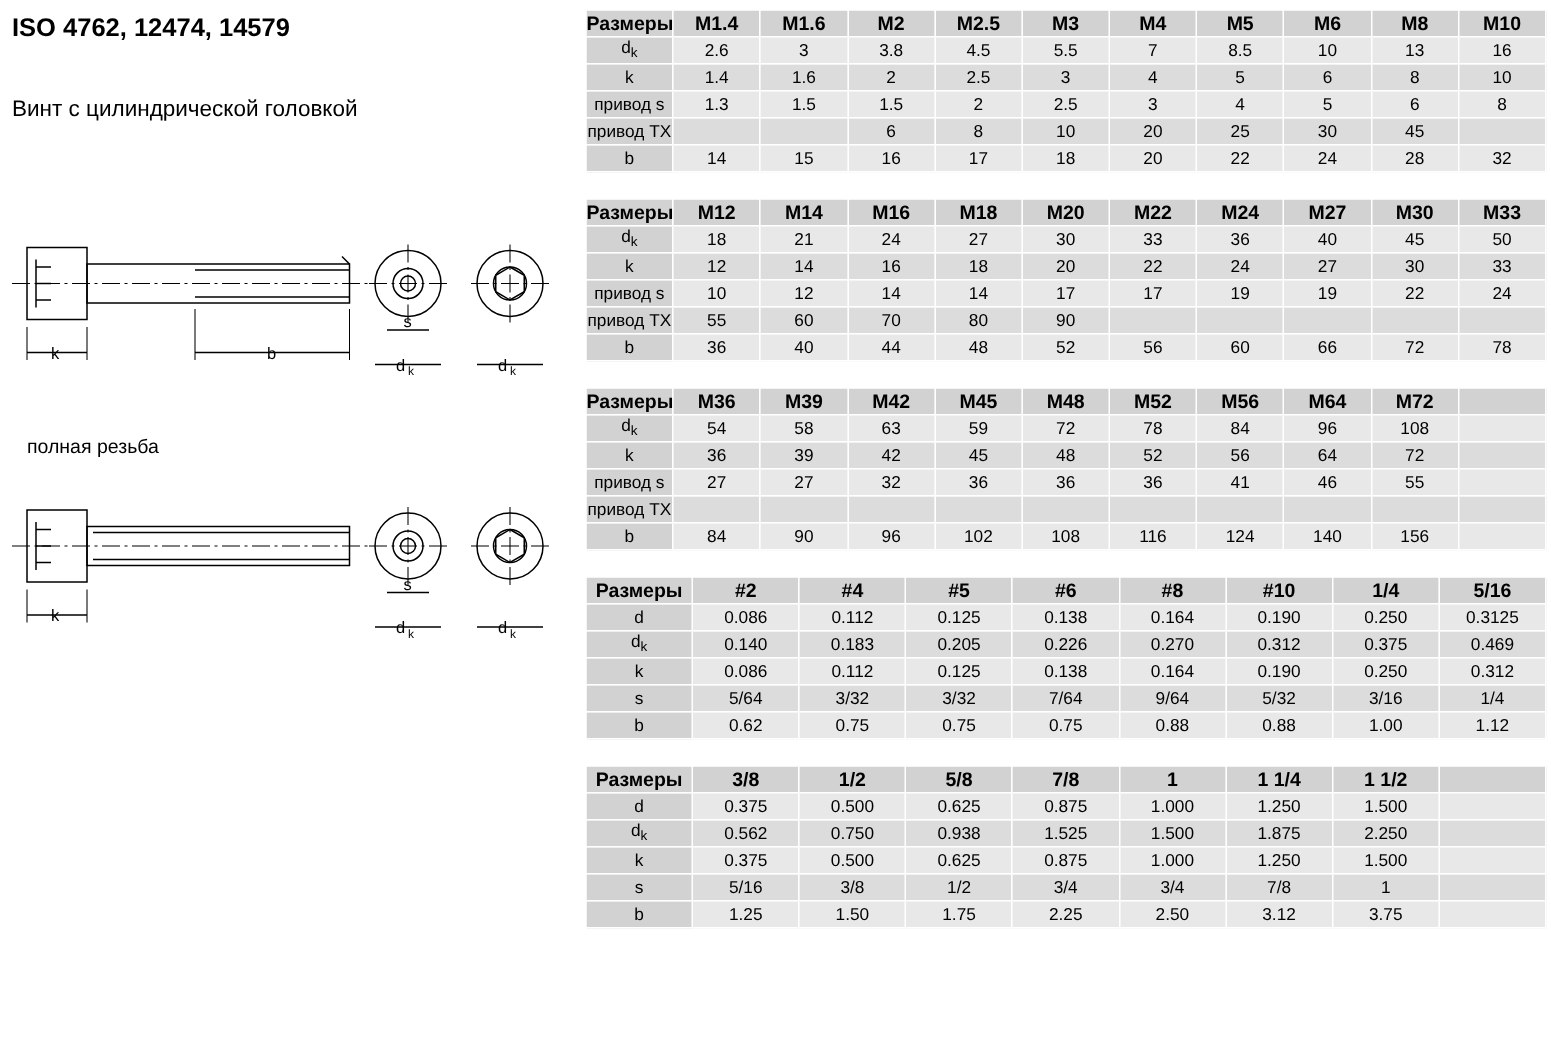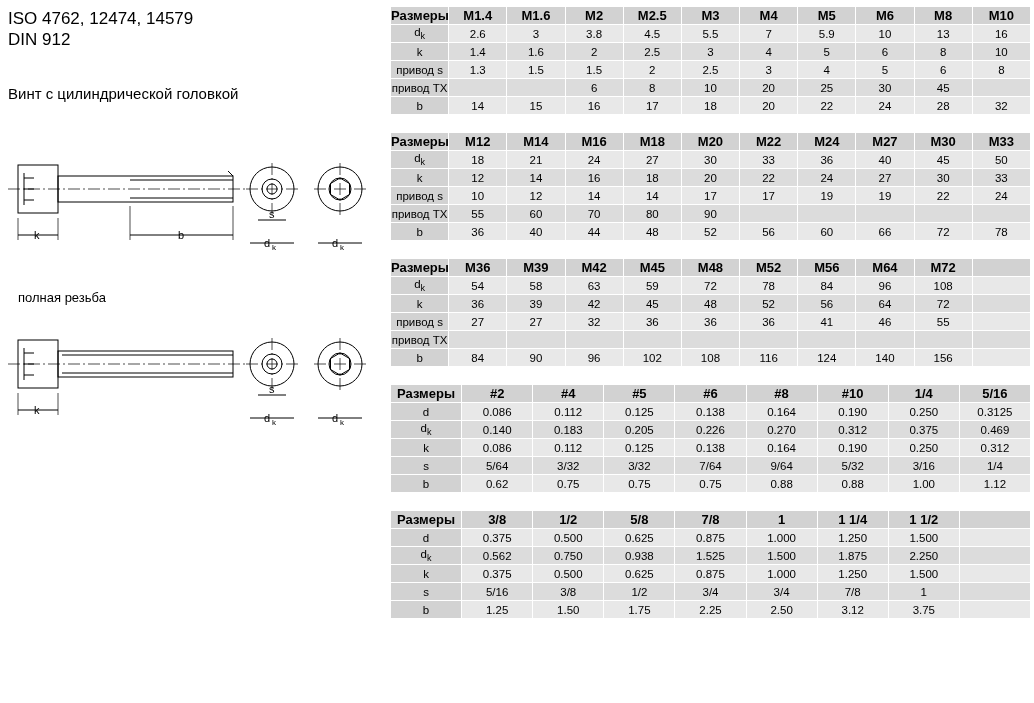--- a/index.html
+++ b/index.html
@@ -9,21 +9,21 @@
     font-family:"Liberation Sans", sans-serif;
     font-size:12px;
     color:#000;
     position:relative;
     overflow:hidden;
   }
   .left-col{
     position:absolute;left:0;top:0;width:385px;height:703px;
   }
   .title{
-    font-weight:normal;font-size:17px;line-height:21px;
+    font-weight:bold;font-size:17px;line-height:21px;
     margin:8px 0 0 8px;
   }
   .subtitle{
     font-size:15px;margin:35px 0 0 8px;
   }
   .fullthread{
     font-size:13px;margin:0 4px 0 18px;
   }
   .drawing{position:absolute;}
   .tables{
@@ -61,21 +61,20 @@
   .sub{font-size:9px;vertical-align:sub;}
   svg{display:block;}
 </style>
 </head>
 <body>
 
 <div class="left-col">
 
   <div class="title">
     <div>ISO 4762, 12474, 14579</div>
-    <div>DIN 912</div>
   </div>
 
   <div class="subtitle">Винт с цилиндрической головкой</div>
 
   <div class="drawing" style="left:0;top:140px;width:380px;height:130px;">
     <svg width="380" height="130" viewBox="0 0 380 130">
       <g stroke="#000" fill="none" stroke-width="1">
 
         <rect x="18" y="25" width="40" height="48"></rect>
 
@@ -192,21 +191,21 @@
       </thead>
       <tbody>
         <tr>
           <td class="rowlabel"><span>d</span><span class="sub">k</span></td>
           <td>2.6</td>
           <td>3</td>
           <td>3.8</td>
           <td>4.5</td>
           <td>5.5</td>
           <td>7</td>
-          <td>5.9</td>
+          <td>8.5</td>
           <td>10</td>
           <td>13</td>
           <td>16</td>
         </tr>
         <tr class="alt">
           <td class="rowlabel"><span>k</span></td>
           <td>1.4</td>
           <td>1.6</td>
           <td>2</td>
           <td>2.5</td>

